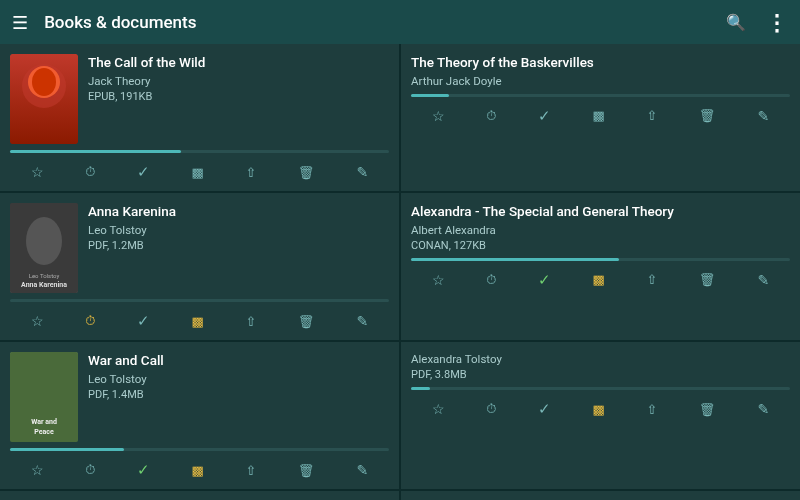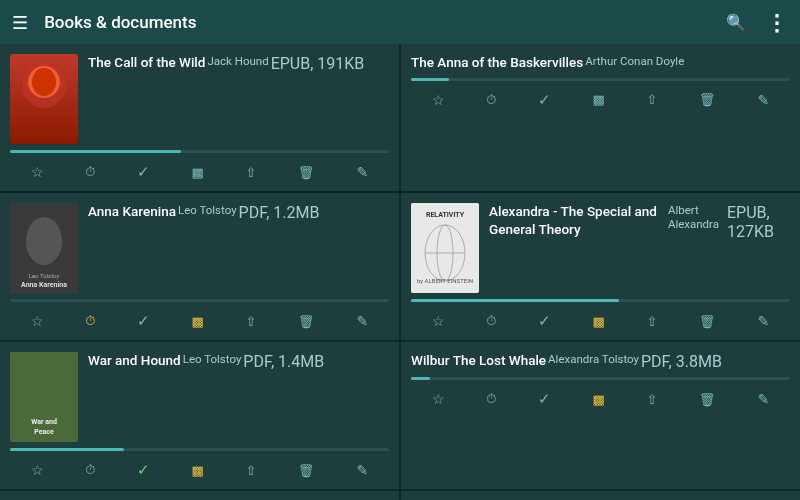--- a/index.html
+++ b/index.html
@@ -65,35 +65,35 @@
       height: 90px;
       flex-shrink: 0;
       border-radius: 2px;
       overflow: hidden;
       position: relative;
     }
 
     .book-info {
       flex: 1;
       display: flex;
-      flex-direction: row;
+      flex-direction: column;
       gap: 2px;
     }
     .book-title {
       font-size: 13.5px;
       font-weight: 500;
       color: #ffffff;
       line-height: 1.3;
     }
     .book-author {
       font-size: 11.5px;
       color: #aacccc;
     }
     .book-meta {
-      font-size: 16px;
+      font-size: 11px;
       color: #aacccc;
     }
 
     
     .progress-bar-container {
       margin: 6px 0 4px 0;
       height: 3px;
       background-color: #2a5050;
       border-radius: 2px;
       position: relative;
@@ -150,42 +150,42 @@
       </linearGradient>
     </defs>
     <rect width="68" height="90" fill="url(#gwild)" rx="2"></rect>
     <circle cx="34" cy="32" r="22" fill="#c0392b" opacity="0.6"></circle>
              <circle cx="34" cy="28" r="16" fill="#ff6633" opacity="0.8"></circle>
              <ellipse cx="34" cy="28" rx="12" ry="14" fill="#cc3300"></ellipse>
   </svg>
       </div>
       <div class="book-info">
         <div class="book-title">The Call of the Wild</div>
-        <div class="book-author">Jack Hound</div>
+        <div class="book-author">Jack Theory</div>
         <div class="book-meta">EPUB, 191KB</div>
       </div>
     </div>
     <div class="progress-bar-container">
       <div class="progress-bar-fill" style="width:45%"></div>
     </div>
     <div class="action-row">
       <span class="action-icon " title="Star">☆</span>
       <span class="action-icon " title="History" style="font-size:13px;">⏱</span>
       <span class="action-icon " title="Mark read" style="font-size:15px;">✓</span>
       <span class="action-icon " title="Stats" style="font-size:13px;">▩</span>
       <span class="action-icon" title="Share" style="font-size:13px;">⇧</span>
       <span class="action-icon" title="Delete" style="font-size:13px;">🗑</span>
       <span class="action-icon" title="Edit" style="font-size:14px;">✎</span>
     </div>
   </div>
     <div class="book-card">
     <div class="book-main">
       <div class="book-info">
-        <div class="book-title">The Anna of the Baskervilles</div>
-        <div class="book-author">Arthur Conan Doyle</div>
+        <div class="book-title">The Theory of the Baskervilles</div>
+        <div class="book-author">Arthur Jack Doyle</div>
       </div>
     </div>
     <div class="progress-bar-container">
       <div class="progress-bar-fill" style="width:10%"></div>
     </div>
     <div class="action-row">
       <span class="action-icon " title="Star">☆</span>
       <span class="action-icon " title="History" style="font-size:13px;">⏱</span>
       <span class="action-icon " title="Mark read" style="font-size:15px;">✓</span>
       <span class="action-icon " title="Stats" style="font-size:13px;">▩</span>
@@ -225,41 +225,24 @@
       <span class="action-icon active" title="History" style="font-size:13px;">⏱</span>
       <span class="action-icon " title="Mark read" style="font-size:15px;">✓</span>
       <span class="action-icon active" title="Stats" style="font-size:13px;">▩</span>
       <span class="action-icon" title="Share" style="font-size:13px;">⇧</span>
       <span class="action-icon" title="Delete" style="font-size:13px;">🗑</span>
       <span class="action-icon" title="Edit" style="font-size:14px;">✎</span>
     </div>
   </div>
     <div class="book-card">
     <div class="book-main">
-      <div class="book-cover">
-        <svg width="68" height="90" xmlns="http://www.w3.org/2000/svg">
-    <defs>
-      <linearGradient id="grelativity" x1="0" y1="0" x2="0" y2="1">
-        <stop offset="0%" stop-color="#e0e0e0"></stop>
-        <stop offset="100%" stop-color="#b0b0b0"></stop>
-      </linearGradient>
-    </defs>
-    <rect width="68" height="90" fill="url(#grelativity)" rx="2"></rect>
-    <rect x="0" y="0" width="68" height="90" fill="#e8e8e8"></rect>
-             <text x="34" y="14" text-anchor="middle" fill="#333" font-size="7" font-weight="bold">RELATIVITY</text>
-             <ellipse cx="34" cy="50" rx="20" ry="28" fill="none" stroke="#aaa" stroke-width="1"></ellipse>
-             <ellipse cx="34" cy="50" rx="8" ry="28" fill="none" stroke="#aaa" stroke-width="1"></ellipse>
-             <line x1="14" y1="50" x2="54" y2="50" stroke="#aaa" stroke-width="1"></line>
-             <text x="34" y="80" text-anchor="middle" fill="#555" font-size="6">by ALBERT EINSTEIN</text>
-  </svg>
-      </div>
       <div class="book-info">
         <div class="book-title">Alexandra - The Special and General Theory</div>
         <div class="book-author">Albert Alexandra</div>
-        <div class="book-meta">EPUB, 127KB</div>
+        <div class="book-meta">CONAN, 127KB</div>
       </div>
     </div>
     <div class="progress-bar-container">
       <div class="progress-bar-fill" style="width:55%"></div>
     </div>
     <div class="action-row">
       <span class="action-icon " title="Star">☆</span>
       <span class="action-icon " title="History" style="font-size:13px;">⏱</span>
       <span class="action-icon active-green" title="Mark read" style="font-size:15px;">✓</span>
       <span class="action-icon active" title="Stats" style="font-size:13px;">▩</span>
@@ -278,42 +261,41 @@
         <stop offset="100%" stop-color="#3a5a3a"></stop>
       </linearGradient>
     </defs>
     <rect width="68" height="90" fill="url(#gwar)" rx="2"></rect>
     <rect x="0" y="0" width="68" height="90" fill="#4a6a3a"></rect>
              <text x="34" y="72" text-anchor="middle" fill="#eee" font-size="7" font-weight="bold">War and</text>
              <text x="34" y="82" text-anchor="middle" fill="#eee" font-size="7" font-weight="bold">Peace</text>
   </svg>
       </div>
       <div class="book-info">
-        <div class="book-title">War and Hound</div>
+        <div class="book-title">War and Call</div>
         <div class="book-author">Leo Tolstoy</div>
         <div class="book-meta">PDF, 1.4MB</div>
       </div>
     </div>
     <div class="progress-bar-container">
       <div class="progress-bar-fill" style="width:30%"></div>
     </div>
     <div class="action-row">
       <span class="action-icon " title="Star">☆</span>
       <span class="action-icon " title="History" style="font-size:13px;">⏱</span>
       <span class="action-icon active-green" title="Mark read" style="font-size:15px;">✓</span>
       <span class="action-icon active" title="Stats" style="font-size:13px;">▩</span>
       <span class="action-icon" title="Share" style="font-size:13px;">⇧</span>
       <span class="action-icon" title="Delete" style="font-size:13px;">🗑</span>
       <span class="action-icon" title="Edit" style="font-size:14px;">✎</span>
     </div>
   </div>
     <div class="book-card">
     <div class="book-main">
       <div class="book-info">
-        <div class="book-title">Wilbur The Lost Whale</div>
         <div class="book-author">Alexandra Tolstoy</div>
         <div class="book-meta">PDF, 3.8MB</div>
       </div>
     </div>
     <div class="progress-bar-container">
       <div class="progress-bar-fill" style="width:5%"></div>
     </div>
     <div class="action-row">
       <span class="action-icon " title="Star">☆</span>
       <span class="action-icon " title="History" style="font-size:13px;">⏱</span>

